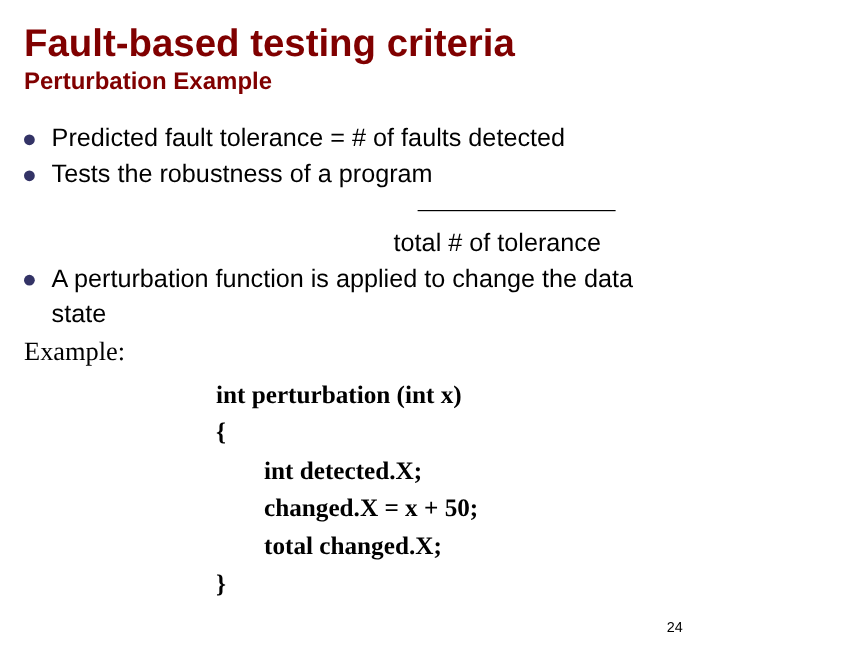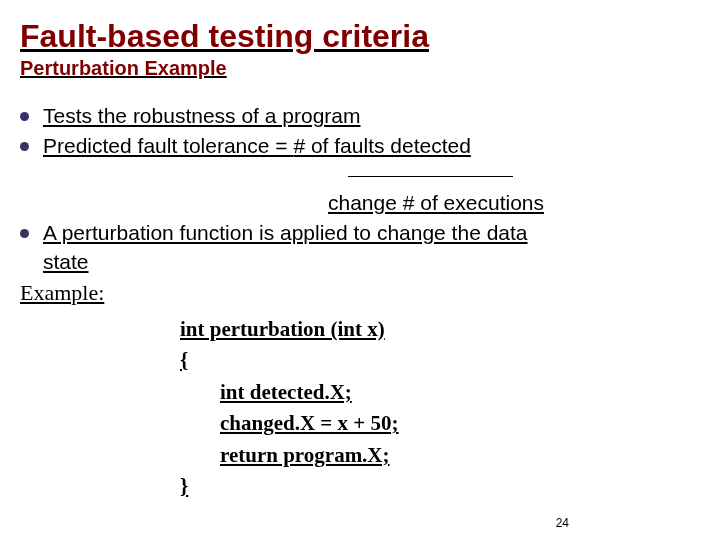--- a/index.html
+++ b/index.html
@@ -11,21 +11,20 @@
     font-family: Arial, Helvetica, sans-serif;
     color: #000;
     position: relative;
   }
   .slide {
     width: 579px;
     height: 540px;
     position: relative;
     box-sizing: border-box;
     padding: 18px 20px 0 20px;
-    text-decoration: underline;
   }
   .title {
     font-size: 32px;
     font-weight: bold;
     color: #800000;
     margin: 0 0 2px 0;
   }
   .subtitle {
     font-size: 20px;
     font-weight: bold;
@@ -95,48 +94,48 @@
 
 <div class="slide">
 
   <div class="title">Fault-based testing criteria</div>
   <div class="subtitle">Perturbation Example</div>
 
   <div class="body">
 
     <div class="row">
       <span class="dot"></span>
-      <span class="txt">Tests the robustness of a program</span>
+      <span class="txt">
+        <span>Predicted fault tolerance  = </span><span># of faults detected</span>
+      </span>
     </div>
 
     <div class="row">
       <span class="dot"></span>
-      <span class="txt">
-        <span>Predicted fault tolerance  = </span><span># of faults detected</span>
-      </span>
+      <span class="txt">Tests the robustness of a program</span>
     </div>
     <div class="indent-frac">
       <span class="fraction-line"></span>
     </div>
     <div class="indent-frac" style="padding-left:308px; margin-top:-2px;">
-      <span>change # of executions</span>
+      <span>total # of tolerance</span>
     </div>
 
     <div class="row">
       <span class="dot"></span>
       <span class="txt">A  perturbation function is applied to change the data state</span>
     </div>
 
     <div class="example-label">Example:</div>
 
     <div class="code">
       <div>int perturbation (int x)</div>
       <div>{</div>
       <div class="inner">int detected.X;</div>
       <div class="inner">changed.X = x + 50;</div>
-      <div class="inner">return program.X;</div>
+      <div class="inner">total changed.X;</div>
       <div>}</div>
     </div>
 
   </div>
 
   <div class="pagenum">24</div>
 </div>
 
 </body></html>

